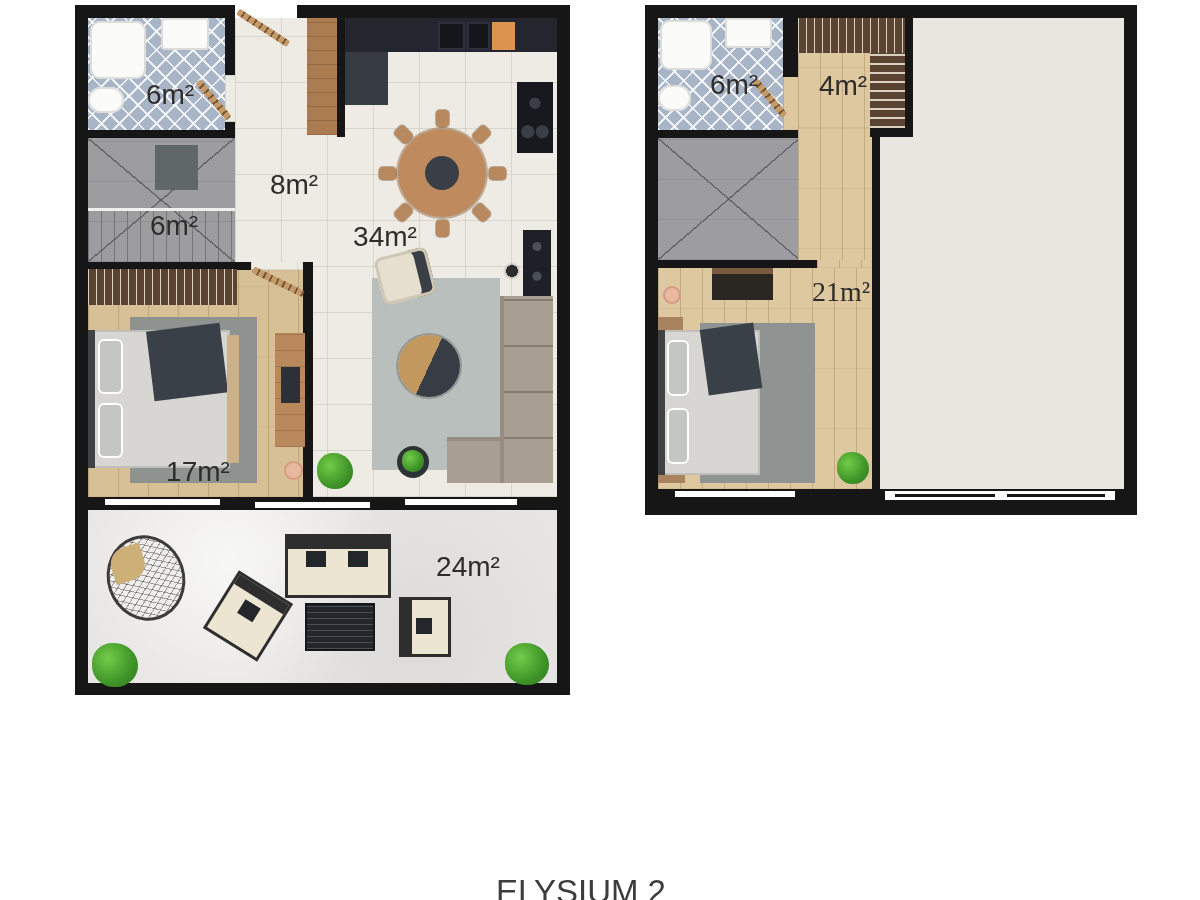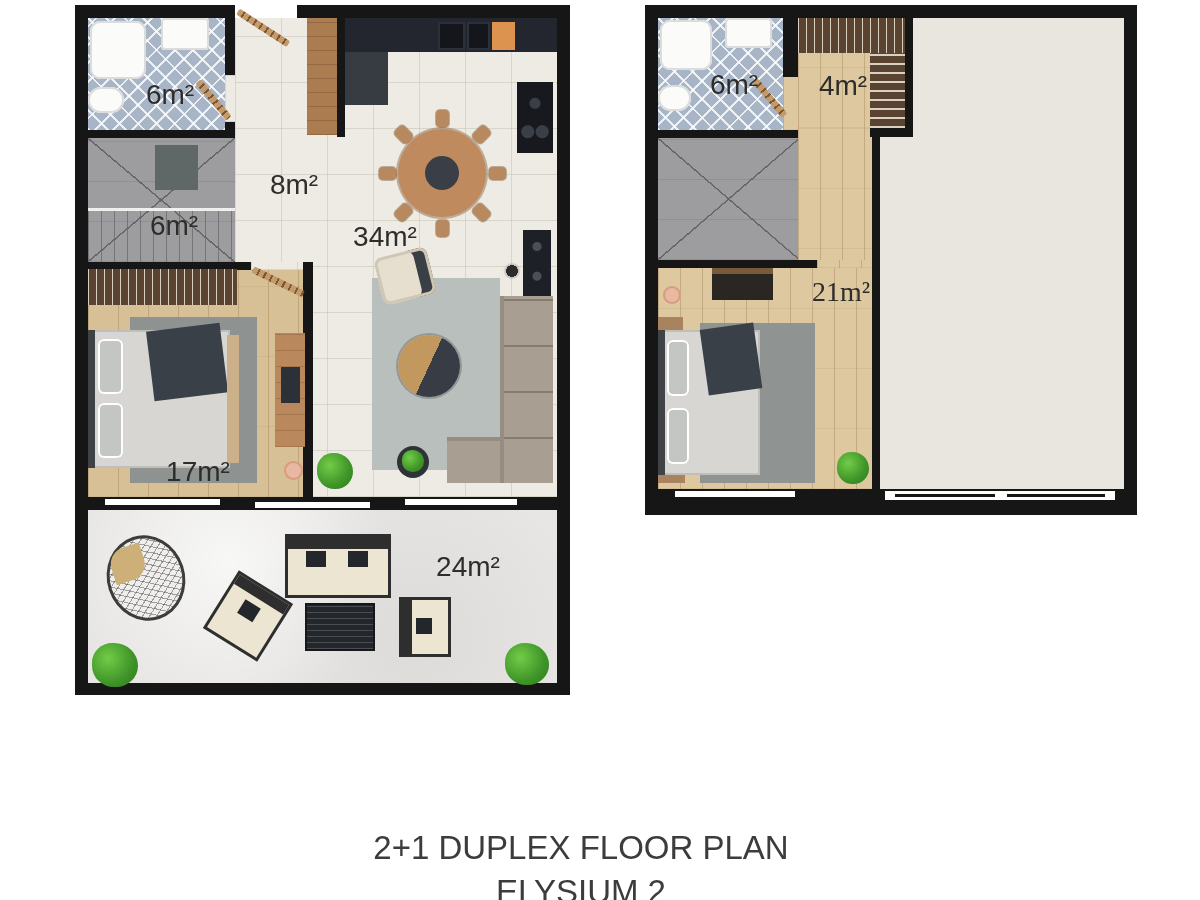--- a/index.html
+++ b/index.html
@@ -203,16 +203,15 @@
     <div class="gapwhite" style="left:240px;top:486px;width:230px;height:9px;">
       <div class="abs" style="left:10px;top:3px;width:100px;height:3px;background:#161616;"></div>
       <div class="abs" style="left:122px;top:3px;width:98px;height:3px;background:#161616;"></div>
     </div>
 
     <div class="label" style="left:89px;top:80px;">6m²</div>
     <div class="label" style="left:198px;top:81px;">4m²</div>
     <div class="label" style="left:196px;top:287px;font-family:Liberation Serif, serif;">21m²</div>
   </div>
 
-  <div class="caption" style="top:829px;">2+1 DUPLEX FLOOR PLAN</div>
   <div class="caption" style="top:873px;">ELYSIUM 2</div>
 
 </div>
 
 </body></html>

